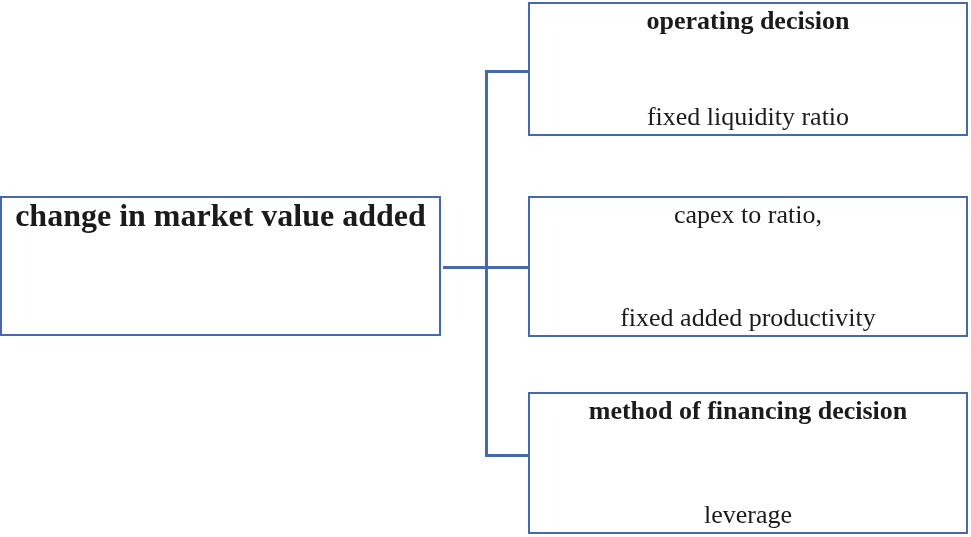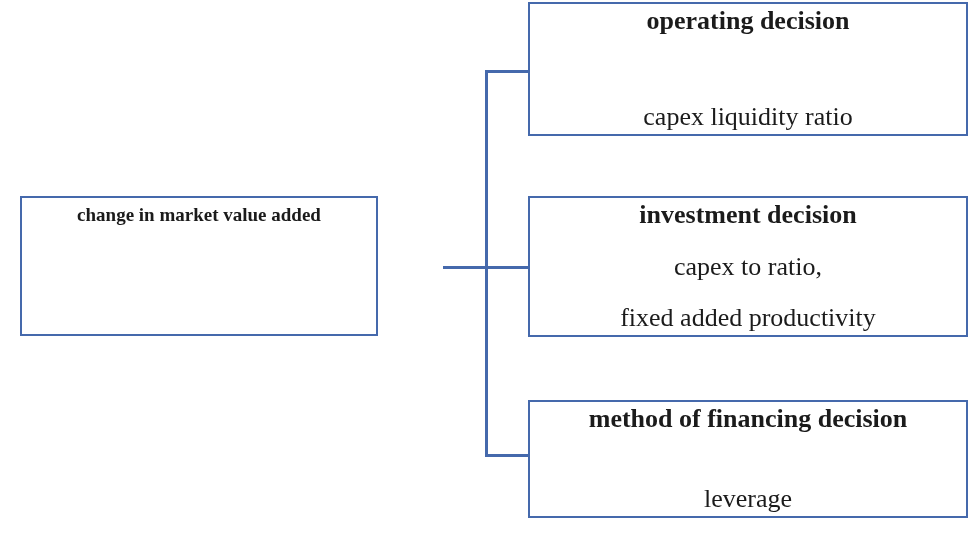--- a/index.html
+++ b/index.html
@@ -26,26 +26,26 @@
     align-items: center;
     justify-content: space-between;
     text-align: center;
     line-height: 34px;
     font-size: 26px;
   }
   .box .title {
     font-weight: bold;
   }
   .root-box {
-    left: 20px; top: 196px; width: 358px; height: 140px;
-    font-size: 19px;
+    left: 0; top: 196px; width: 441px; height: 140px;
+    font-size: 32px;
   }
   .branch-box-0 { left: 528px; top: 2px;   width: 440px; height: 134px; }
   .branch-box-1 { left: 528px; top: 196px; width: 440px; height: 141px; }
-  .branch-box-2 { left: 528px; top: 400px; width: 440px; height: 118px; }
+  .branch-box-2 { left: 528px; top: 392px; width: 440px; height: 142px; }
   .branch-box-2 .line { margin-top: 14px; }
   .connector {
     position: absolute;
     background: var(--line, #4569ac);
   }
   .trunk        { left: 485px; top: 70px;  width: 3px;  height: 387px; }
   .branch-top   { left: 487px; top: 70px;  width: 41px; height: 3px; }
   .branch-mid   { left: 443px; top: 266px; width: 85px; height: 3px; }
   .branch-bot   { left: 487px; top: 454px; width: 41px; height: 3px; }
 </style>
@@ -58,25 +58,24 @@
     <div class="title">change in market value added</div>
   </div>
 
   <div class="connector trunk"></div>
   <div class="connector branch-top"></div>
   <div class="connector branch-mid"></div>
   <div class="connector branch-bot"></div>
 
   <div class="box branch-box-0">
     <div class="title">operating decision</div>
-    <div class="line">capex liquidity ratio</div>
+    <div class="line">fixed liquidity ratio</div>
   </div>
 
   <div class="box branch-box-1">
-    <div class="title">investment decision</div>
     <div class="line">capex to ratio,</div>
     <div class="line">fixed added productivity</div>
   </div>
 
   <div class="box branch-box-2">
     <div class="title">method of financing decision</div>
     <div class="line">leverage</div>
   </div>
 
 </div>

